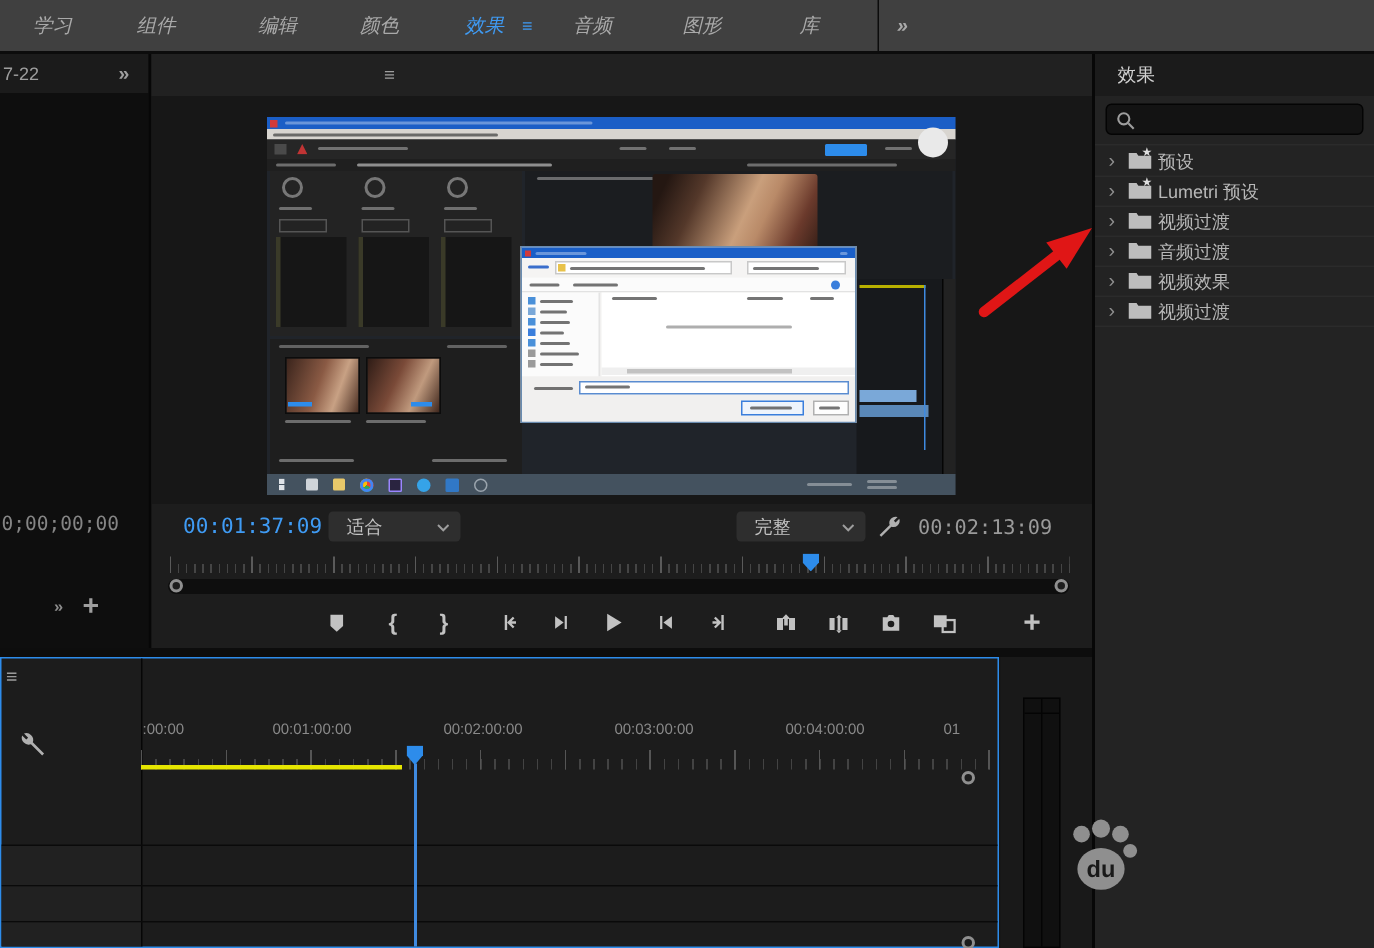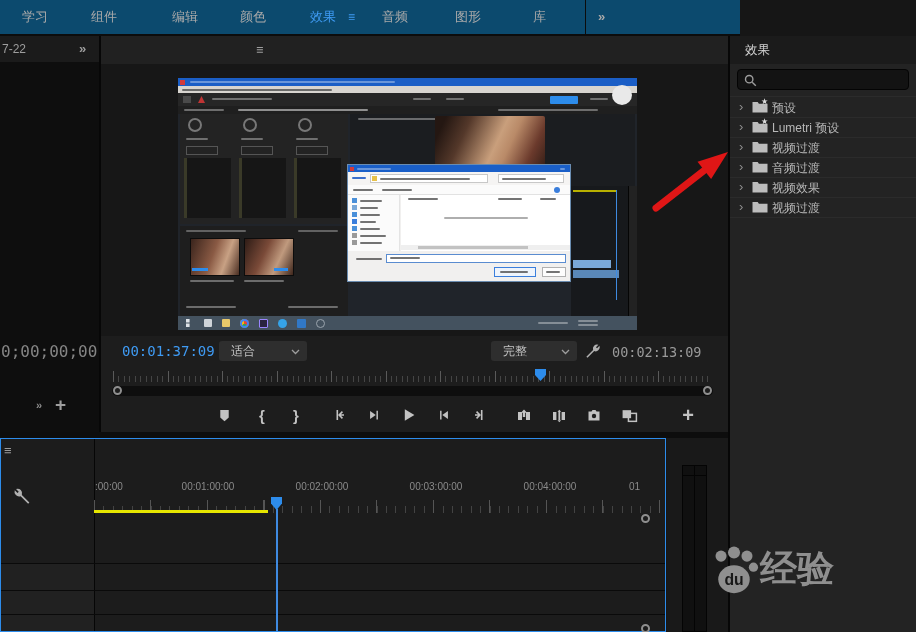--- a/index.html
+++ b/index.html
@@ -2,21 +2,21 @@
 <html><head>
 <meta charset="utf-8">
 <style>
   html,body{margin:0;padding:0;background:#0b0b0b;}
   .root{position:relative;width:916px;height:632px;overflow:hidden;background:#161616;
         font-family:"Liberation Sans",sans-serif;color:#b5b5b5;}
   .a{position:absolute;}
   .mono{font-family:"DejaVu Sans Mono",monospace;}
 
   
-  .topbar{left:0;top:0;width:740px;height:34px;background:#0c4a6e;border-bottom:2px solid #0c0c0c;}
+  .topbar{left:0;top:0;width:916px;height:34px;background:#404040;border-bottom:2px solid #0c0c0c;font-style:italic;}
   .ws-item{position:absolute;top:0;height:34px;line-height:34px;font-size:13px;color:#a9a9a9;cursor:default;}
   .ws-item.active{color:#3f9bf4;}
   .ws-sep{position:absolute;top:0;width:1px;height:34px;background:#0c0c0c;}
 
   
   .src-panel{left:0;top:36px;width:99px;height:400px;background:#0e0e0e;}
   .src-head{position:absolute;left:0;top:0;width:99px;height:26px;background:#1b1b1b;}
   .vdiv{background:#070707;}
   .prog-panel{left:101px;top:36px;width:627px;height:400px;background:#1d1d1d;}
   .prog-head{position:absolute;left:0;top:0;width:627px;height:28px;background:#212121;font-size:12.5px;color:#c6c6c6;line-height:28px;}
@@ -105,21 +105,21 @@
     <span class="ws-item" style="left:533px">库</span>
     <span class="ws-sep" style="left:585px"></span>
     <span class="ws-item" style="left:598px;font-weight:bold">»</span>
   </div>
 
   <div class="a src-panel">
     <div class="src-head">
       <span class="a" style="left:2px;top:6px;font-size:12px;color:#9e9e9e">7-22</span>
       <span class="a" style="left:79px;top:5px;font-size:13px;color:#9e9e9e;font-weight:bold">»</span>
     </div>
-    <span class="a mono" style="left:1px;top:306px;font-size:16px;color:#858585">0;00;00;00</span>
+    <span class="a mono" style="left:1px;top:306px;font-size:13px;color:#858585">0;00;00;00</span>
     <span class="a" style="left:36px;top:363px;font-size:11px;color:#8d8d8d;font-weight:bold">»</span>
     <span class="a" style="left:55px;top:358px;font-size:19px;color:#9e9e9e;font-weight:bold">+</span>
   </div>
   <div class="a vdiv" style="left:99px;top:36px;width:2px;height:400px"></div>
 
   <div class="a prog-panel">
     <div class="prog-head">
       <span class="a" style="left:155px;top:0;color:#9e9e9e">≡</span>
     </div>
     <div class="stage"></div>
@@ -449,17 +449,16 @@
   <div class="a wm">
     <div class="wm-row">
       <svg width="52" height="50" viewBox="0 0 54 54" style="margin:0 -2px -2px -4px">
         <circle cx="13" cy="12" r="6" fill="#8f8f8f"></circle>
         <circle cx="27" cy="8" r="6.5" fill="#8f8f8f"></circle>
         <circle cx="41" cy="12" r="6" fill="#8f8f8f"></circle>
         <circle cx="48" cy="24" r="5" fill="#8f8f8f"></circle>
         <ellipse cx="27" cy="37" rx="17" ry="15" fill="#8f8f8f"></ellipse>
         <text x="27" y="43" text-anchor="middle" font-size="17" font-weight="bold" fill="#191919" font-family="Liberation Sans, sans-serif">du</text>
       </svg>
-      <span class="wm-jy">经验</span>
     </div>
   </div>
 
 </div>
 
 </body></html>

